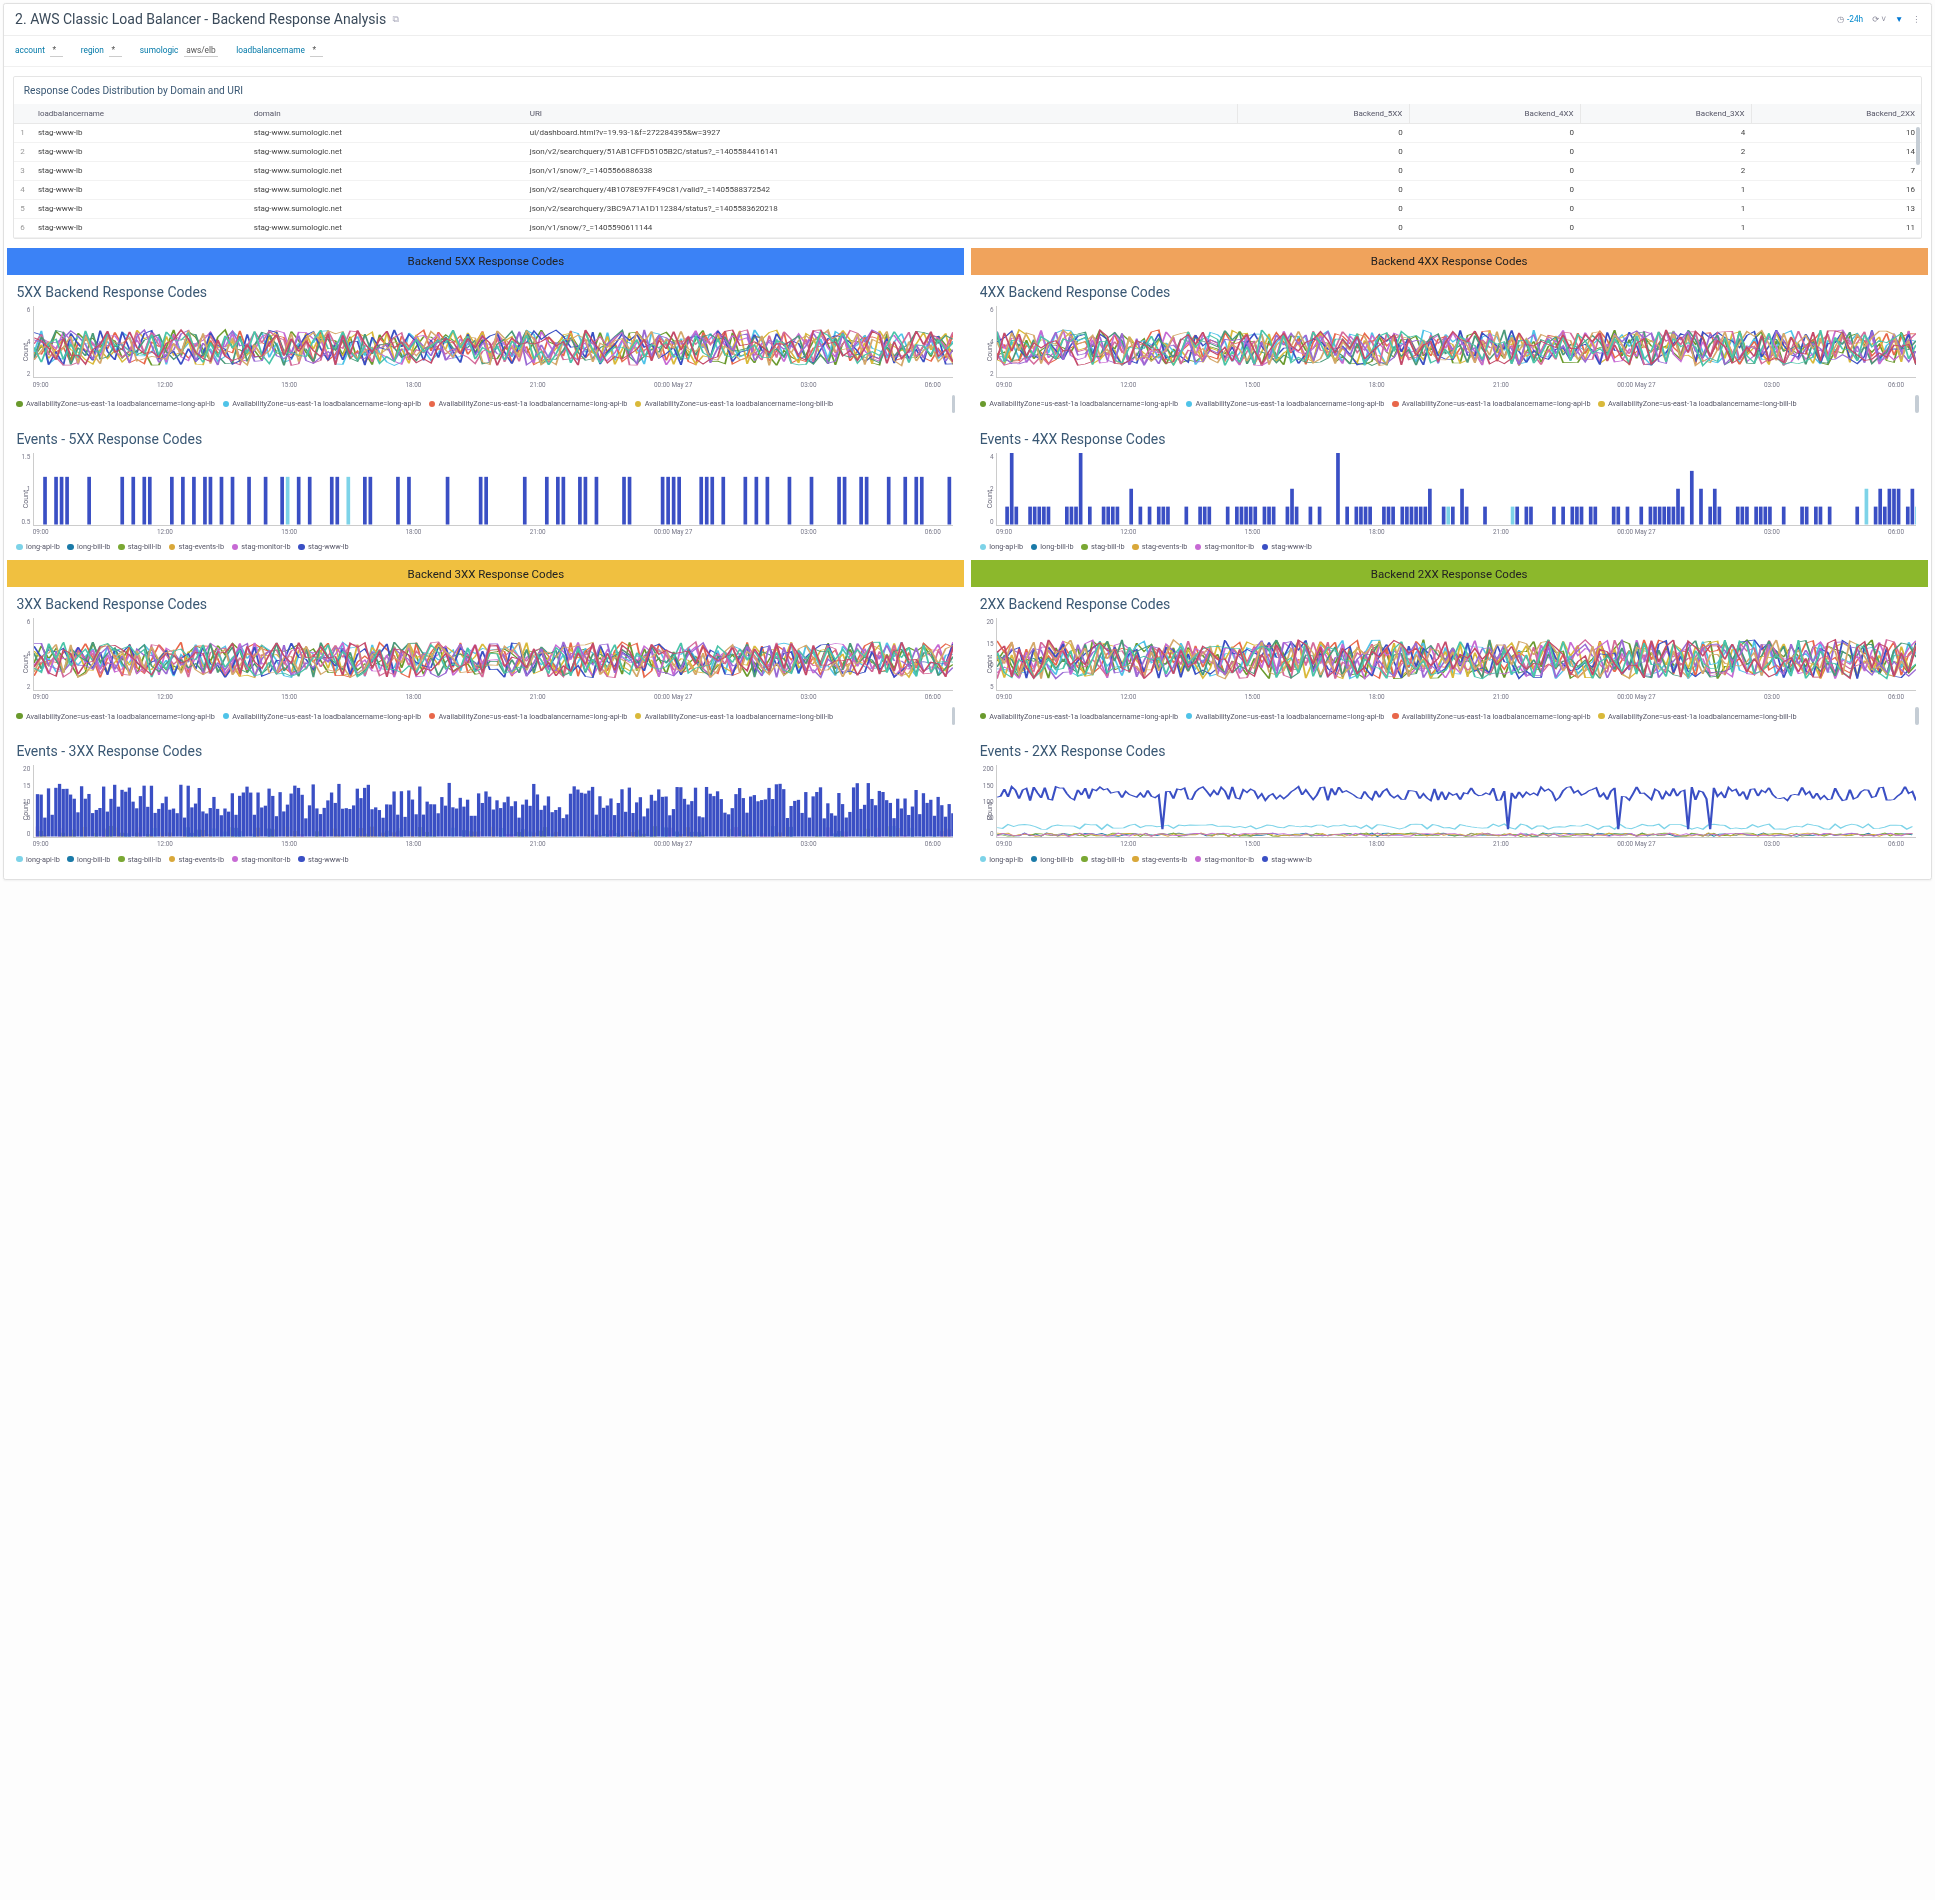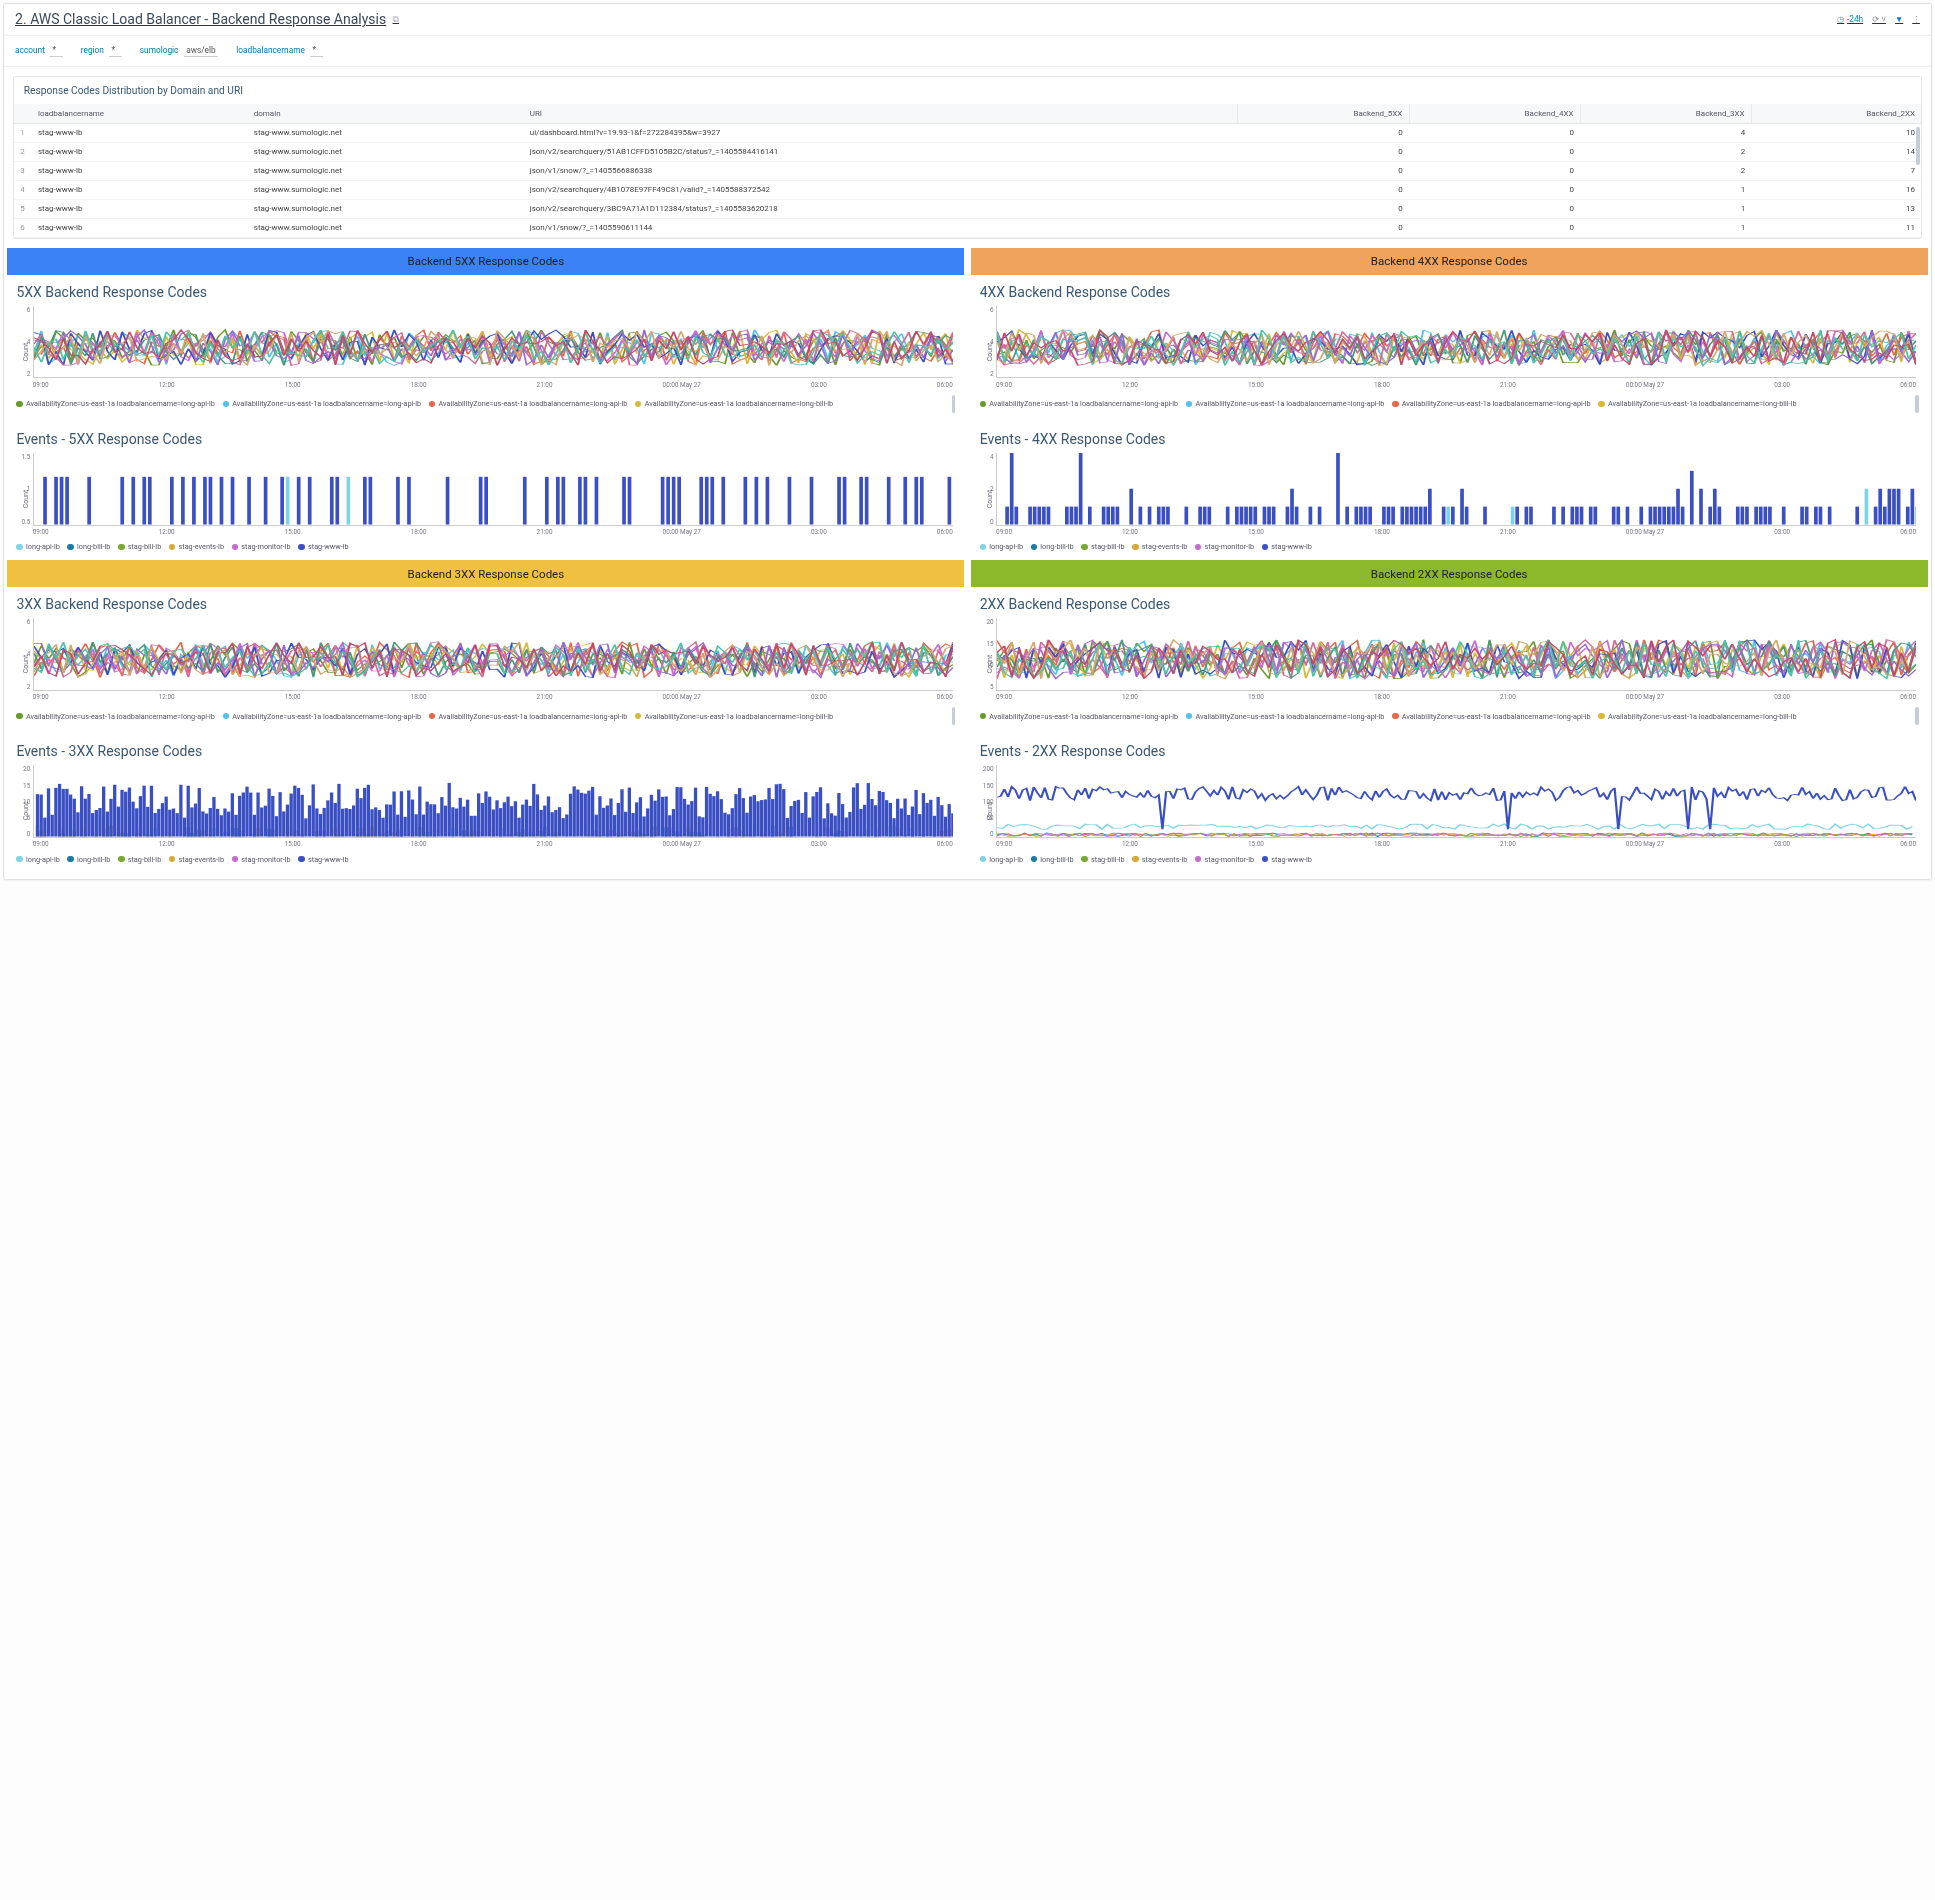--- a/index.html
+++ b/index.html
@@ -1,18 +1,18 @@
 <!DOCTYPE html>
 <html style="font-size:10.2px"><head>
 <meta charset="utf-8">
 <style>
 * { box-sizing: border-box; margin: 0; padding: 0; }
 body { font-family: -apple-system, BlinkMacSystemFont, "Segoe UI", Roboto, sans-serif; background: #fdfdfd; color: #333; font-size: 8.3px; }
 .container { border: 0.6px solid #e0e0e0; border-radius: 2.6px; margin: 2.6px; background: #fff; box-shadow: 0 0.6px 1.9px rgba(0,0,0,0.05); }
-.header { display: flex; padding: 7.7px 11.5px; border-bottom: 0.6px solid #eee; text-decoration: underline; }
+.header { display: flex; padding: 7.7px 11.5px; border-bottom: 0.6px solid #eee; }
 .header-title { font-size: 14px; font-weight: 400; color: #3a4a5a; flex: 1; display: flex; align-items: center; gap: 6.4px; }
 .header-controls { display: flex; align-items: center; gap: 9px; color: #0088cc; font-size: 8.3px; }
 .filters { display: flex; gap: 18px; padding: 9px 11.5px; font-size: 8.3px; color: #0078a8; border-bottom: 0.6px solid #f0f0f0; }
 .filter-item { display: flex; align-items: flex-start; gap: 5.1px; }
 .filter-val { color: #555; border-bottom: 0.6px solid #ccc; padding: 0 2.6px 1.3px; min-width: 12.8px; }
 .panel { margin: 9px; border: 0.6px solid #e5e5e5; border-radius: 1.9px; }
 .panel-title { font-size: 10.2px; color: #3a5874; font-weight: 400; padding: 7.7px 10.2px; }
 table { width: 100%; border-collapse: collapse; font-size: 8px; }
 thead th { background: #f7f8f9; color: #556; font-weight: 400; text-align: left; padding: 5.1px 6.4px; border-bottom: 0.6px solid #e8e8e8; }
 thead th.num { text-align: right; border-left: 0.6px solid #e8e8e8; }
@@ -28,21 +28,21 @@
 .banner-3xx { background: #f0c040; }
 .banner-2xx { background: #8cb82c; }
 .grid2 { display: grid; grid-template-columns: 1fr 1fr; gap: 6.4px; padding: 0 3.8px; }
 .grid2 > div { min-width: 0; }
 .chart-panel { padding: 3.8px 6.4px; position: relative; }
 .chart-title { font-size: 14px; color: #3a5874; font-weight: 400; padding: 5.1px 2.6px 6.4px; }
 .chart-box { position: relative; height: 84px; margin-left: 19px; margin-right: 5.1px; }
 .ylabel { position: absolute; left: -15.3px; top: 50%; transform: rotate(-90deg); transform-origin: center; font-size: 7px; color: #667; }
 .yticks { position: absolute; left: -14px; top: 0; bottom: 11.5px; display: flex; flex-direction: column; justify-content: space-between; font-size: 6.4px; color: #778; text-align: right; width: 11.5px; }
 .plot { position: absolute; left: 0; right: 0; top: 0; bottom: 11.5px; border-left: 0.6px solid #ccc; border-bottom: 0.6px solid #ccc; overflow: hidden; }
-.xticks { position: absolute; left: 0; right: 0; bottom: 0; height: 9px; display: flex; justify-content: space-between; font-size: 6.4px; color: #778; }
+.xticks { position: absolute; left: 0; right: 12px; bottom: 0; height: 9px; display: flex; justify-content: space-between; font-size: 6.4px; color: #778; }
 .legend { display: flex; flex-wrap: wrap; gap: 7.7px; padding: 5.1px 2.6px; font-size: 7.3px; color: #556; align-items: center; }
 .legend-item { display: flex; align-items: center; gap: 3.2px; }
 .legend-dot { width: 6.4px; height: 6.4px; border-radius: 50%; flex-shrink: 0; }
 .legend-scroll { width: 3.8px; height: 18px; background: #c5cdd5; border-radius: 1.9px; margin-left: auto; }
 svg.noise { width: 100%; height: 100%; display: block; }
 svg.bars { width: 100%; height: 100%; display: block; }
 .open-icon { color: #aab; font-size: 9px; }
 .clock-icon { color: #889; }
 .refresh-icon { color: #889; }
 .filter-icon { color: #0078d4; font-weight: bold; }

